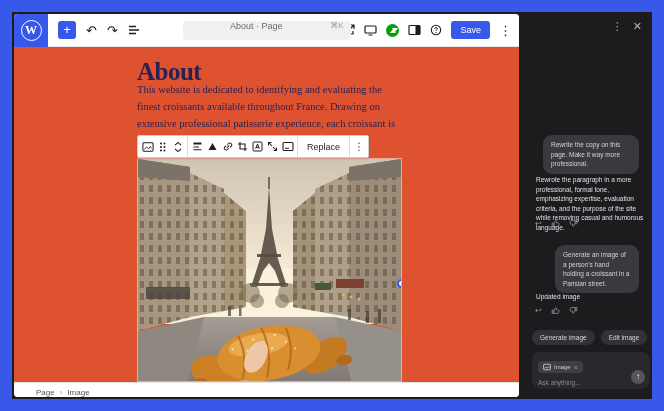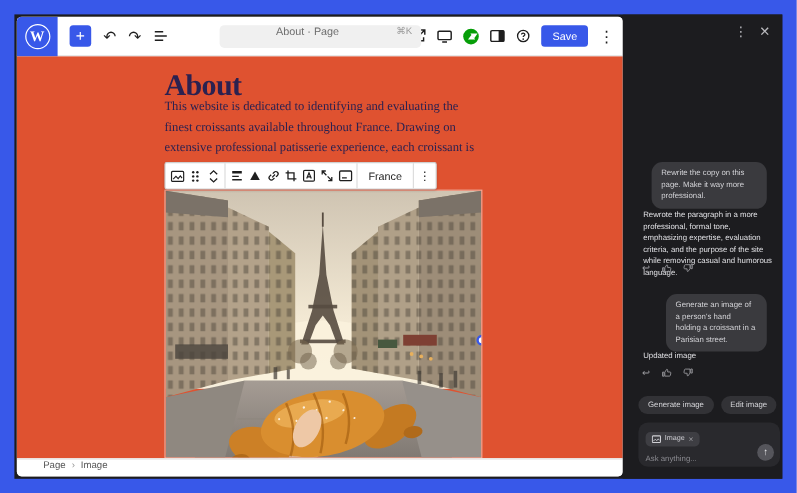--- a/index.html
+++ b/index.html
@@ -39,21 +39,21 @@
   .bt-btn { width:15px; height:21px; border:none; background:transparent; display:flex; align-items:center; justify-content:center; color:#1e1e1e; cursor:pointer; padding:0; }
   .bt-btn svg { display:block; }
   .bt-replace { border:none; background:transparent; font-size:9px; color:#1e1e1e; padding:0 7px; cursor:pointer; }
   .bt-more { width:14px; border:none; background:transparent; font-size:10px; color:#1e1e1e; cursor:pointer; }
 
   
   .image-block { position:absolute; top:111px; left:0; width:265px; height:224px; border:1px solid rgba(255,255,255,.5); overflow:hidden; cursor:pointer; }
   .image-block svg.scene { display:block; }
   .resize-handle { position:absolute; top:120px; right:-5px; width:9px; height:9px; background:#fff; border:2px solid var(--accent,#3858E9); border-radius:50%; z-index:6; cursor:ew-resize; }
 
-  .breadcrumb-bar { position:absolute; left:0; right:0; bottom:0; height:15px; background:#fff; border-top:1px solid #e2e2e2; display:flex; align-items:flex-start; padding-left:22px; gap:5px; font-size:8px; color:#555; }
+  .breadcrumb-bar { position:absolute; left:0; right:0; bottom:0; height:15px; background:#fff; border-top:1px solid #e2e2e2; display:flex; align-items:flex-end; padding-left:22px; gap:5px; font-size:8px; color:#555; }
   .breadcrumb-bar .sep { color:#999; }
   .crumb { cursor:pointer; }
 
   
   .sidebar { position:absolute; left:507px; top:0; width:133px; height:100%; background:#1c1c1f; overflow:hidden; }
   .win-controls { position:absolute; top:8px; right:10px; display:flex; gap:10px; color:#b9b9bd; font-size:11px; }
   .win-controls span { cursor:pointer; }
 
   .msg-user { position:absolute; right:13px; background:#3a3a3e; color:#d3d3d7; border-radius:9px; padding:5px 8px; font-size:6.5px; line-height:9.5px; max-width:96px; }
   .msg-assistant { position:absolute; left:17px; width:108px; color:#e0e0e4; font-size:6.5px; line-height:9.5px; }
@@ -192,21 +192,21 @@
                   </svg>
               </button>
               <button class="bt-btn">
                 <svg width="12" height="11" viewBox="0 0 12 11">
                     <rect x="1" y="1.5" width="10" height="8" rx="1" stroke="#1e1e1e" stroke-width="1.1" fill="none"></rect>
                     <path d="M3 7.2h4" stroke="#1e1e1e" stroke-width="1.1"></path>
                   </svg>
               </button>
             </div>
             <div class="bt-group">
-              <button class="bt-replace">France</button>
+              <button class="bt-replace">Replace</button>
             </div>
             <div class="bt-group">
               <button class="bt-more">⋮</button>
             </div>
           </div>
 
           <div class="image-block">
             <svg class="scene" width="263" height="260" viewBox="0 0 263 260" preserveAspectRatio="none">
               <defs>
                 <linearGradient id="sky" x1="0" y1="0" x2="0" y2="1">

